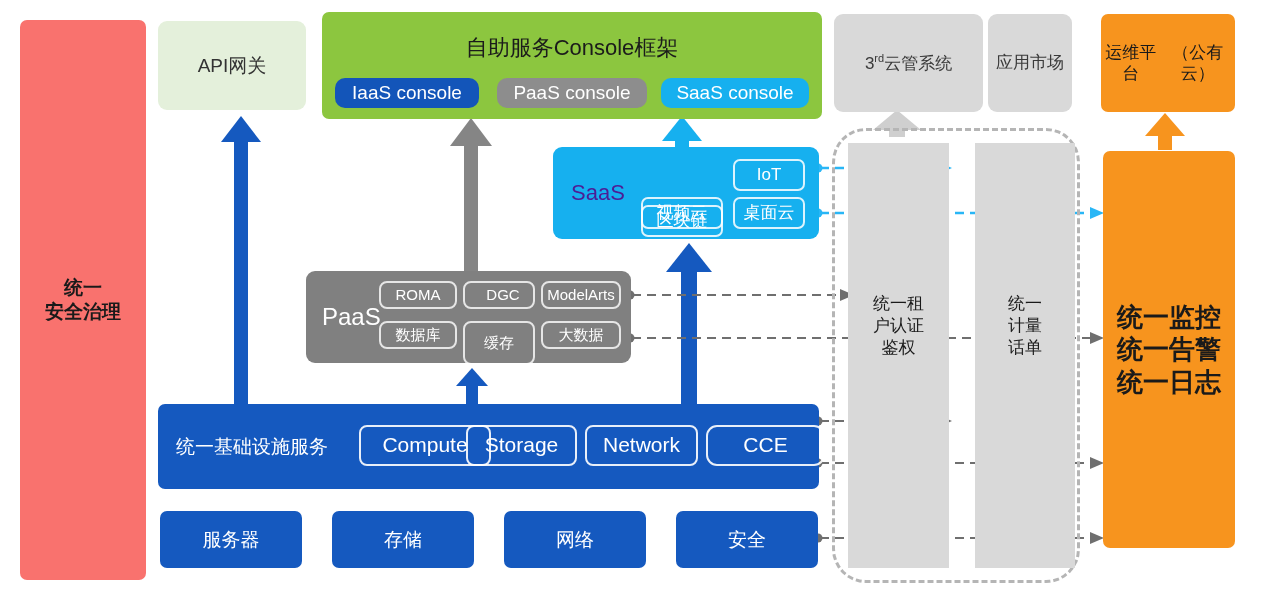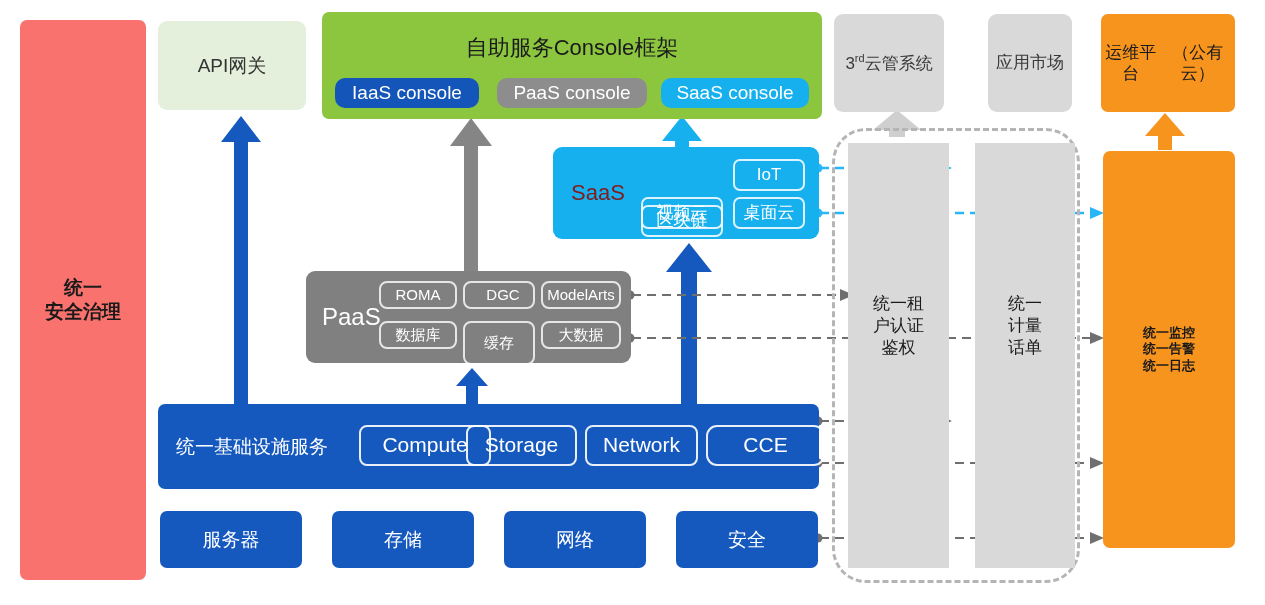--- a/index.html
+++ b/index.html
@@ -21,25 +21,25 @@
   .chip-iaas{background:#1355b9;}
   .chip-paas{background:#8d8d8d;}
   .chip-saas{background:#16b0ef;}
 
   
   .gray-top{background:#d9d9d9;border-radius:9px;color:#3a3a3a;font-size:17px;}
   .gray-top sup{font-size:11px;vertical-align:super;}
 
   
   .orange-top{background:#f7941e;border-radius:7px;color:#1a1a1a;font-size:17px;}
-  .orange-panel{background:#f7941e;border-radius:7px;color:#1a1a1a;font-size:13px;font-weight:700;align-items:center;}
+  .orange-panel{background:#f7941e;border-radius:7px;color:#1a1a1a;font-size:26px;font-weight:700;align-items:center;}
 
   
   .saas-box{background:#16b0ef;border-radius:9px;}
-  .saas-label{position:absolute;left:18px;top:50%;transform:translateY(-50%);color:#7f1d1d;font-size:22px;}
+  .saas-label{position:absolute;left:18px;top:50%;transform:translateY(-50%);color:#4c1d95;font-size:22px;}
   .sub-chip{position:absolute;box-sizing:border-box;border:2px solid rgba(255,255,255,.85);
             border-radius:7px;display:flex;align-items:center;justify-content:center;color:#fff;font-size:17px;}
 
   
   .paas-box{background:#808080;border-radius:9px;}
   .paas-label{position:absolute;left:16px;top:50%;transform:translateY(-50%);color:#fff;font-size:24px;}
   .paas-chip{position:absolute;box-sizing:border-box;border:2px solid rgba(255,255,255,.8);
              border-radius:8px;display:flex;align-items:center;justify-content:center;color:#fff;font-size:15px;}
 
   
@@ -153,21 +153,21 @@
     <span>API网关</span>
   </div>
 
   <div class="box console-frame" style="left:322px;top:12px;width:500px;height:107px;">
     <div class="console-title">自助服务Console框架</div>
     <div class="console-chip chip-iaas" style="left:13px;top:66px;width:144px;height:30px;">IaaS console</div>
     <div class="console-chip chip-saas" style="left:339px;top:66px;width:148px;height:30px;">SaaS console</div>
     <div class="console-chip chip-paas" style="left:175px;top:66px;width:150px;height:30px;">PaaS console</div>
   </div>
 
-  <div class="box gray-top" style="left:834px;top:14px;width:110px;height:98px;">
+  <div class="box gray-top" style="left:834px;top:14px;width:149px;height:98px;">
     <span><span>3</span><sup>rd</sup><span>云管系统</span></span>
   </div>
 
   <div class="box gray-top" style="left:988px;top:14px;width:84px;height:98px;flex-direction:row;">
     <span>应用</span>
     <span>市场</span>
   </div>
 
   <div class="box orange-top" style="left:1101px;top:14px;width:134px;height:98px;flex-direction:row;">
     <span>运维平台</span>

